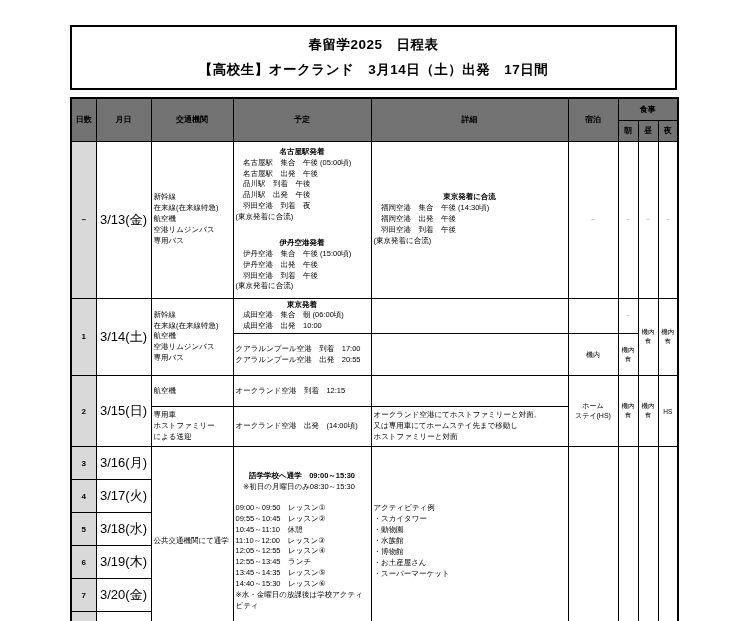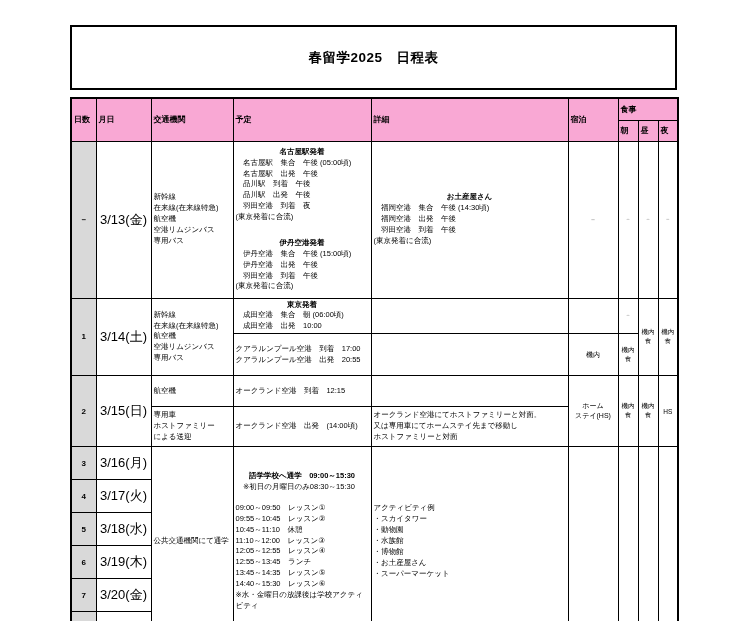--- a/index.html
+++ b/index.html
@@ -14,38 +14,39 @@
   }
 
   table.sched {
     position: absolute; left: 70px; top: 97px; width: 607px;
     border-collapse: collapse; table-layout: fixed;
     border: 2px solid #000; font-size: 7.5px;
   }
   .sched th, .sched td {
     border: 1px solid #000; padding: 1px 2px; vertical-align: middle; overflow: hidden;
   }
-  .sched th { background: #f9a8d4; font-weight: bold; font-size: 8px; text-align: left; margin-left: 48px; }
+  .sched th { background: #737373; font-weight: bold; font-size: 8px; text-align: center; margin-left: 48px; }
   .daycell { background: #d9d9d9; text-align: center; font-weight: bold; font-size: 8px; }
   .datecell { text-align: center; font-size: 13px; }
   .pre { white-space: pre-wrap; line-height: 1.45; }
   .bt { font-weight: bold; white-space: pre-wrap; line-height: 1.45; text-align: center; }
   .blk2 { margin-top: 15px; }
   .dash { color: #808080; text-align: center; }
   .meal { font-size: 6.5px; text-align: center; padding: 0; }
   .staycell { font-size: 7px; text-align: center; }
   .padL { padding-left: 4px; }
 </style>
 </head>
 <body>
 
 <div class="page">
 
   <div class="title-box">
     <div>春留学2025　日程表</div>
+    <div>【高校生】オークランド　3月14日（土）出発　17日間</div>
   </div>
 
   <table class="sched">
     <colgroup>
       <col style="width:25px">
         <col style="width:55px">
         <col style="width:82px">
       <col style="width:138px">
         <col style="width:197px">
         <col style="width:50px">
@@ -92,21 +93,21 @@
           <div class="blk blk2">
             <div class="bt">伊丹空港発着</div>
             <div class="pre">　伊丹空港　集合　午後 (15:00頃)
 　伊丹空港　出発　午後
 　羽田空港　到着　午後
 (東京発着に合流)</div>
           </div>
         </td>
         <td class="padL">
           <div class="blk">
-            <div class="bt">お土産屋さん</div>
+            <div class="bt">東京発着に合流</div>
             <div class="pre">　福岡空港　集合　午後 (14:30頃)
 　福岡空港　出発　午後
 　羽田空港　到着　午後
 (東京発着に合流)</div>
           </div>
         </td>
         <td class="dash">－</td>
         <td class="dash meal">－</td>
         <td class="dash meal">－</td>
         <td class="dash meal">－</td>

